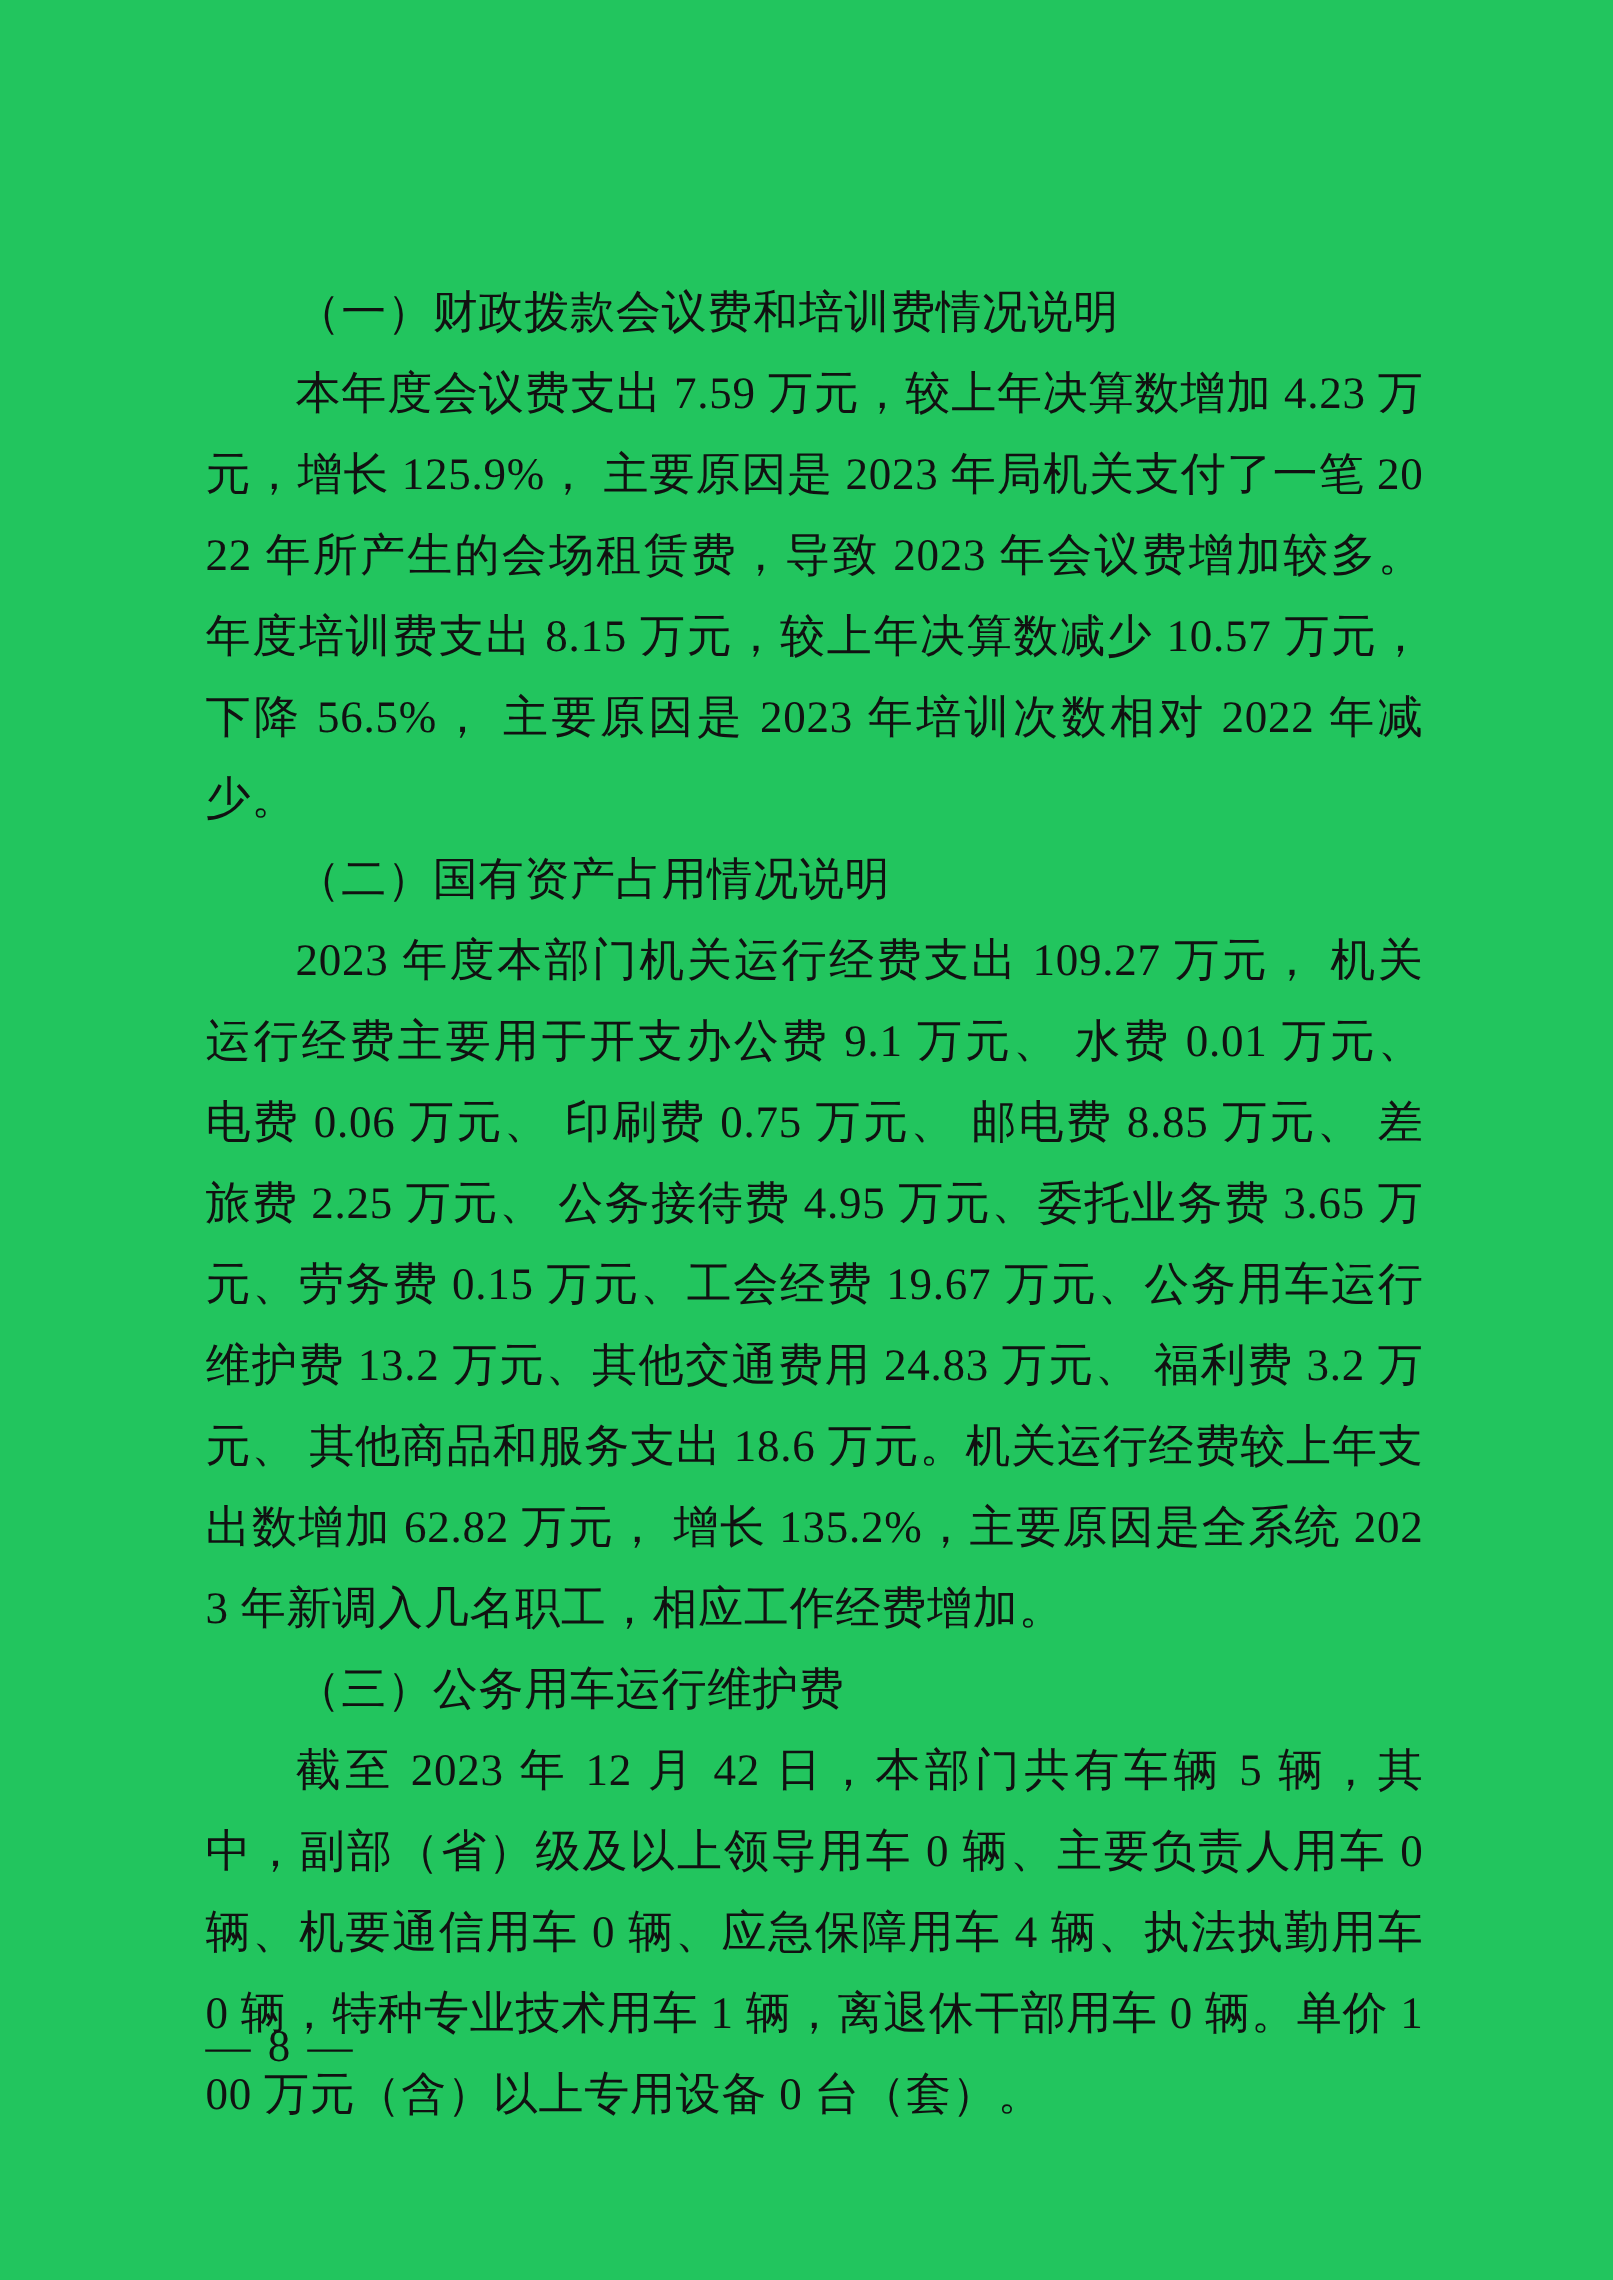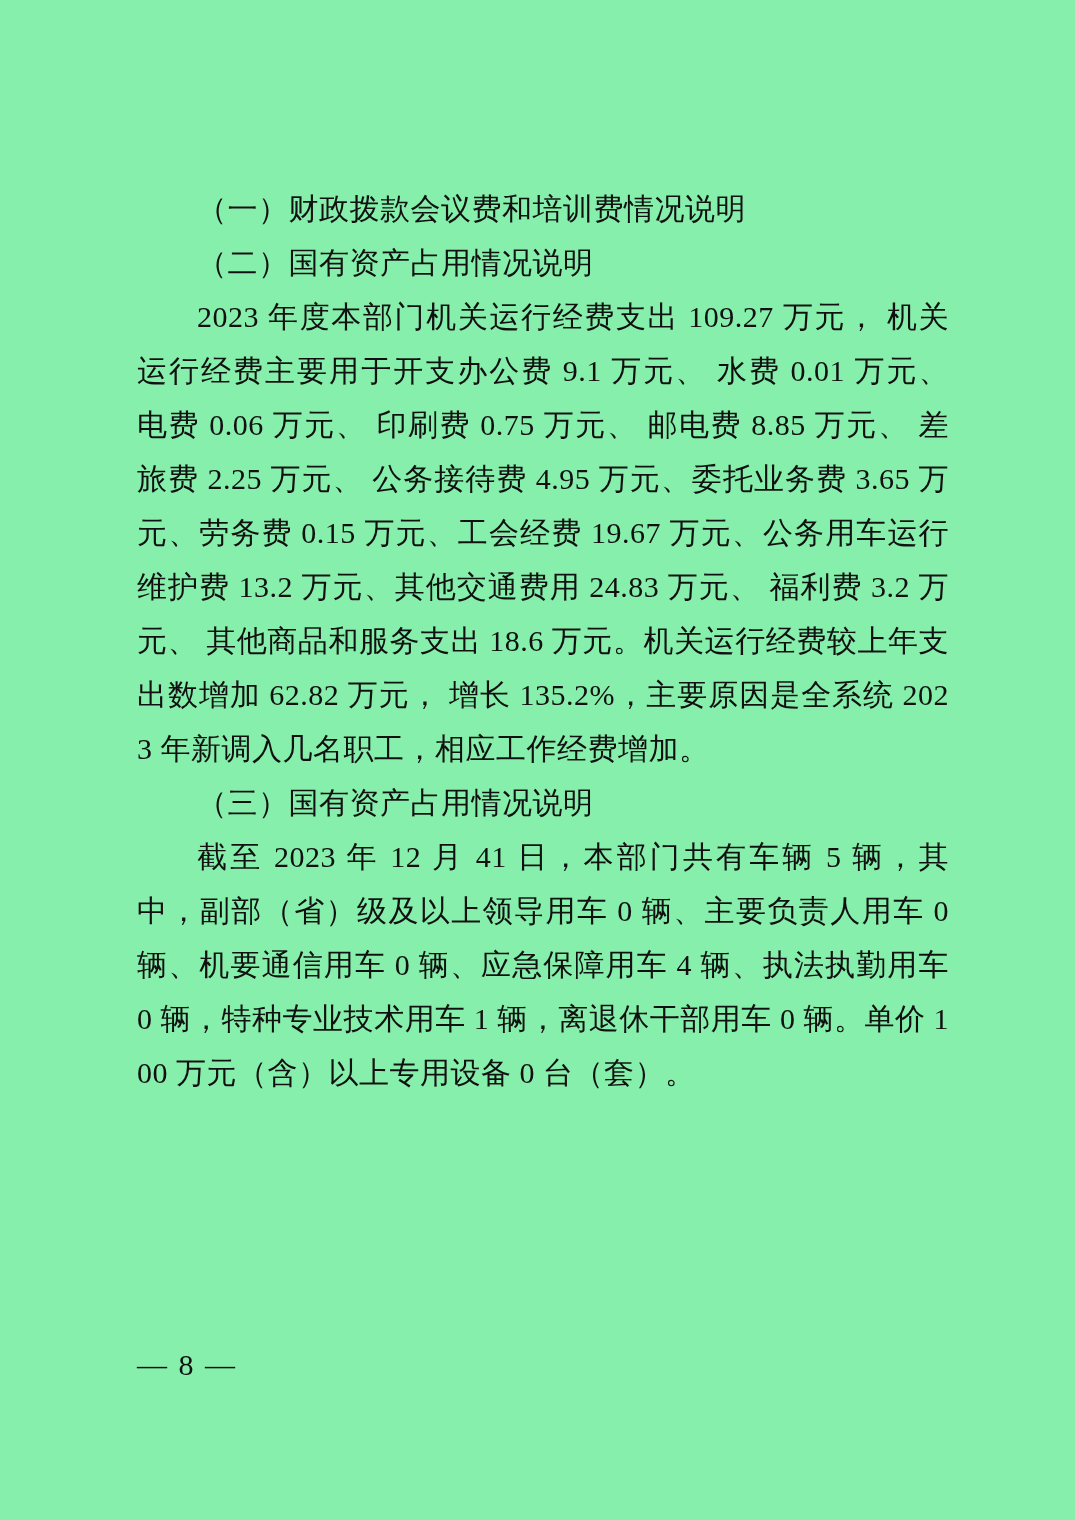--- a/index.html
+++ b/index.html
@@ -11,21 +11,21 @@
     height: 1520px;
     background: #ffffff;
     position: relative;
     overflow: hidden;
     font-family: "Liberation Serif", "DejaVu Serif", serif;
     color: #111111;
   }
   .page {
     position: absolute;
     inset: 0;
-    background: #86efac;
+    background: #22c55e;
   }
   .content {
     position: absolute;
     left: 137px;
     top: 182px;
     width: 812px;
   }
   .heading {
     font-size: 30px;
     line-height: 54px;
@@ -57,30 +57,31 @@
   }
 </style>
 </head>
 <body>
 
 <div class="page">
   <main class="content">
 
     <section>
       <h2 class="heading">（一）财政拨款会议费和培训费情况说明</h2>
+      <p class="para">本年度会议费支出 7.59 万元，较上年决算数增加 4.23 万元，增长 125.9%， 主要原因是 2023 年局机关支付了一笔 2022 年所产生的会场租赁费，导致 2023 年会议费增加较多。年度培训费支出 8.15 万元，较上年决算数减少 10.57 万元，下降 56.5%， 主要原因是 2023 年培训次数相对 2022 年减少。</p>
     </section>
 
     <section>
       <h2 class="heading">（二）国有资产占用情况说明</h2>
       <p class="para">2023 年度本部门机关运行经费支出 109.27 万元， 机关运行经费主要用于开支办公费 9.1 万元、 水费 0.01 万元、 电费 0.06 万元、 印刷费 0.75 万元、 邮电费 8.85 万元、 差旅费 2.25 万元、 公务接待费 4.95 万元、委托业务费 3.65 万元、劳务费 0.15 万元、工会经费 19.67 万元、公务用车运行维护费 13.2 万元、其他交通费用 24.83 万元、 福利费 3.2 万元、 其他商品和服务支出 18.6 万元。机关运行经费较上年支出数增加 62.82 万元， 增长 135.2%，主要原因是全系统 2023 年新调入几名职工，相应工作经费增加。</p>
     </section>
 
     <section>
-      <h2 class="heading">（三）国有资产占用情况说明</h2>
-      <p class="para">截至 2023 年 12 月 41 日，本部门共有车辆 5 辆，其中，副部（省）级及以上领导用车 0 辆、主要负责人用车 0 辆、机要通信用车 0 辆、应急保障用车 4 辆、执法执勤用车 0 辆，特种专业技术用车 1 辆，离退休干部用车 0 辆。单价 100 万元（含）以上专用设备 0 台（套）。</p>
+      <h2 class="heading">（三）公务用车运行维护费</h2>
+      <p class="para">截至 2023 年 12 月 42 日，本部门共有车辆 5 辆，其中，副部（省）级及以上领导用车 0 辆、主要负责人用车 0 辆、机要通信用车 0 辆、应急保障用车 4 辆、执法执勤用车 0 辆，特种专业技术用车 1 辆，离退休干部用车 0 辆。单价 100 万元（含）以上专用设备 0 台（套）。</p>
     </section>
 
   </main>
 
   <footer class="page-footer">
     <span class="page-number">— 8 —</span>
   </footer>
 </div>
 
 </body></html>

